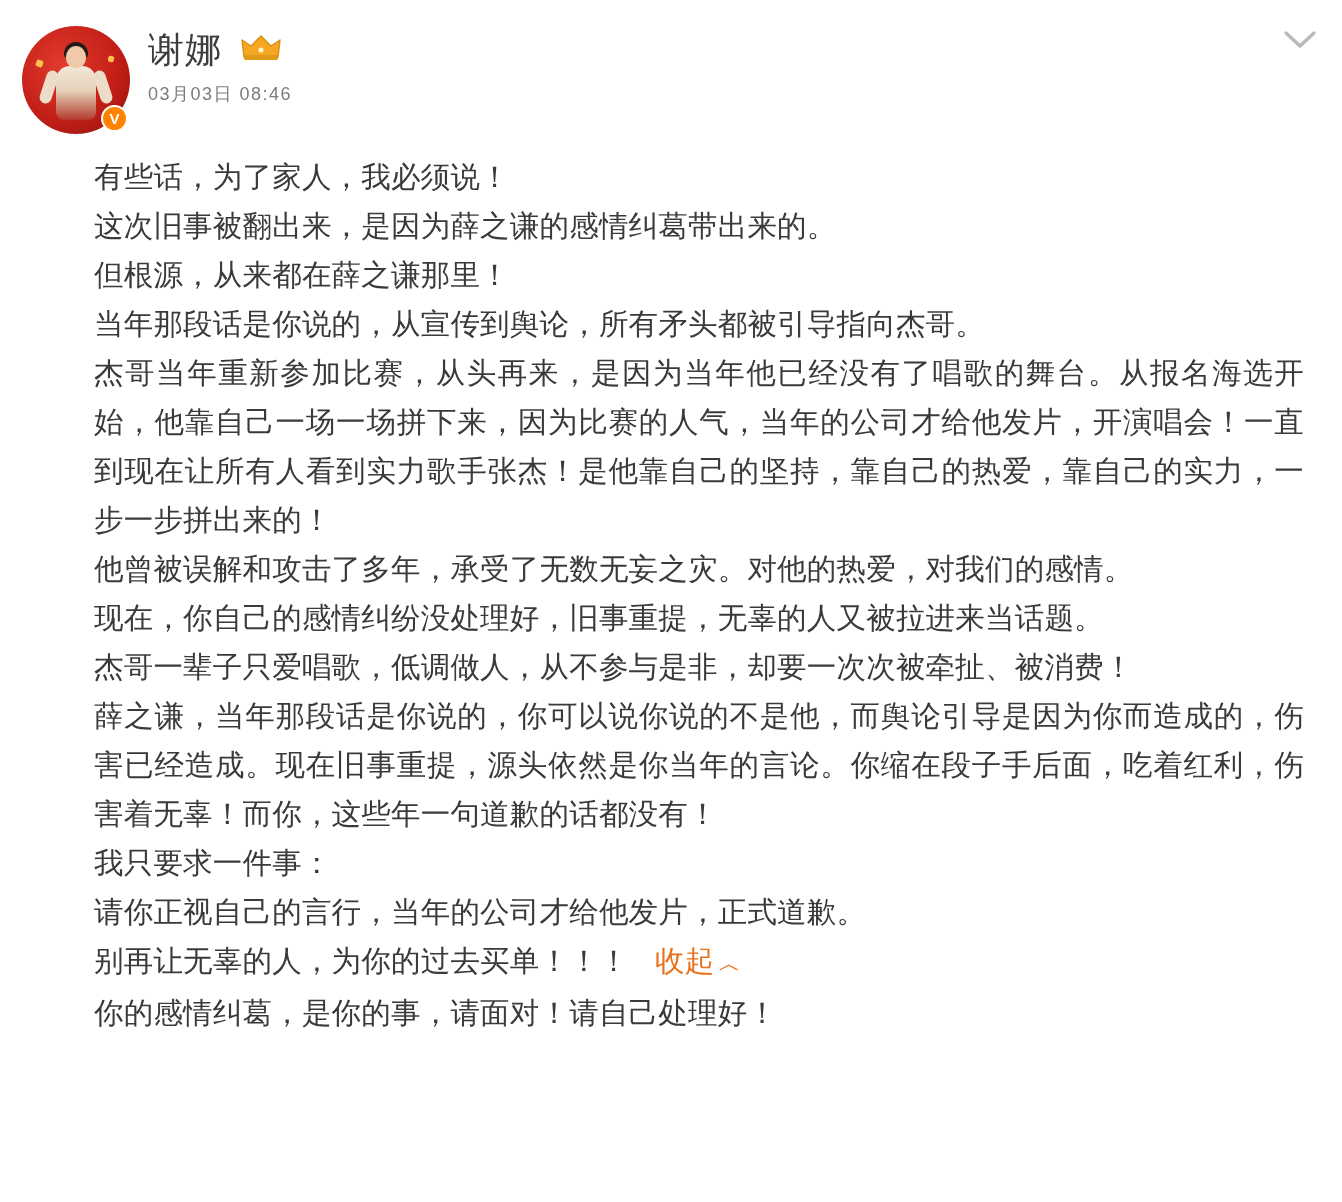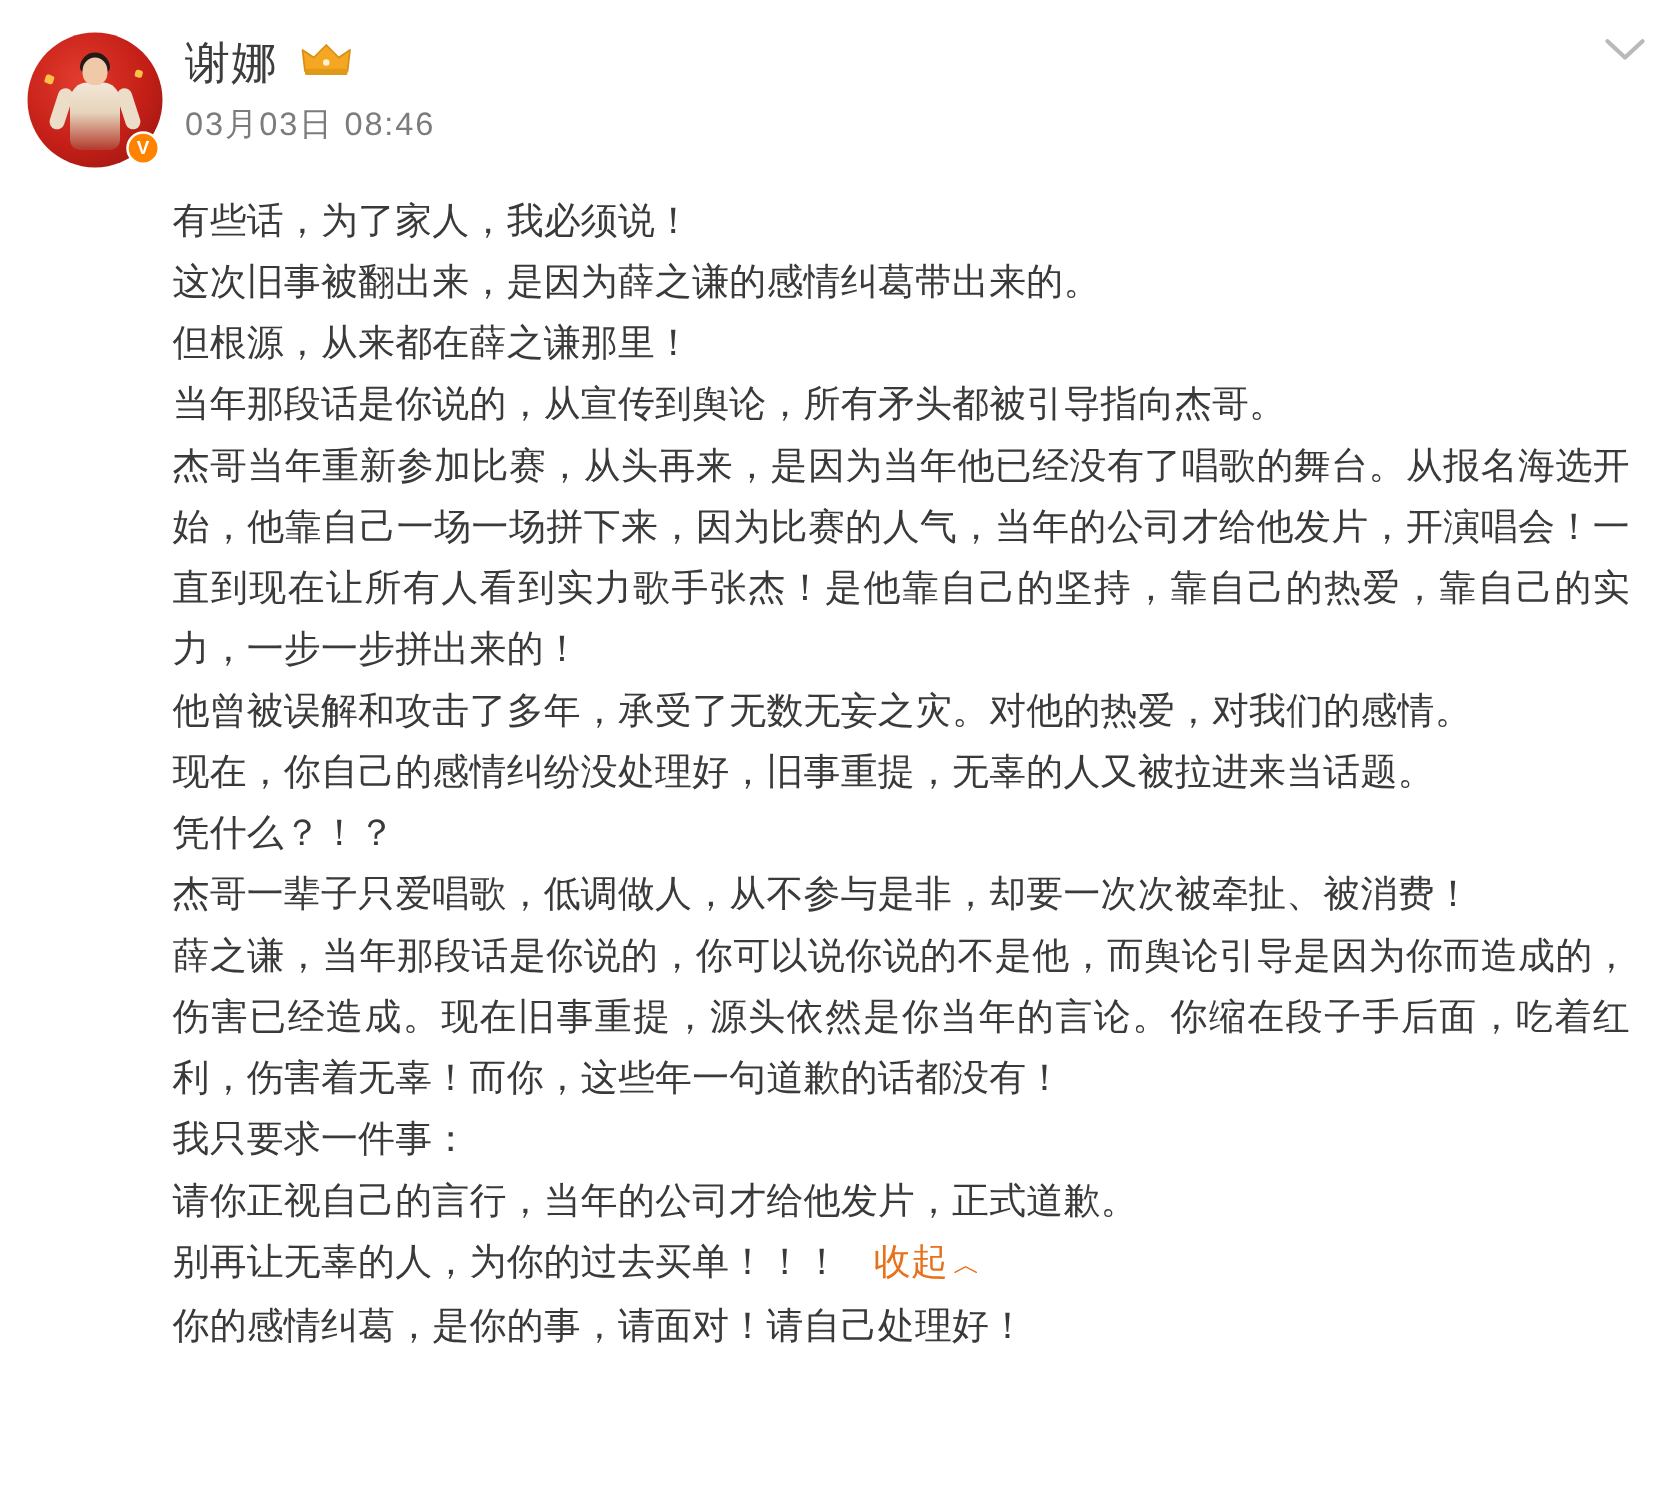--- a/index.html
+++ b/index.html
@@ -120,36 +120,36 @@
     font-size: 36px;
     color: #3d3d3d;
     letter-spacing: 1px;
   }
   .crown-icon {
     margin-left: 18px;
     display: inline-block;
   }
   .timestamp {
     margin-top: 14px;
-    font-size: 26px;
+    font-size: 18px;
     color: #7c7c7c;
     letter-spacing: 1.5px;
   }
   .collapse-arrow {
     position: absolute;
     right: 22px;
     top: 24px;
     width: 40px;
     height: 30px;
     cursor: pointer;
   }
   .collapse-arrow svg { display: block; }
   .body-text {
     margin-top: 18px;
-    margin-left: 116px;
+    margin-left: 72px;
     margin-right: 8px;
     font-size: 29.5px;
     line-height: 49px;
     color: #3a3a3a;
     letter-spacing: 0.2px;
     text-align: justify;
   }
   .body-text p {
     margin: 0;
   }
@@ -208,21 +208,20 @@
   </div>
 
   <div class="body-text">
     <p>有些话，为了家人，我必须说！</p>
     <p>这次旧事被翻出来，是因为薛之谦的感情纠葛带出来的。</p>
     <p>但根源，从来都在薛之谦那里！</p>
     <p>当年那段话是你说的，从宣传到舆论，所有矛头都被引导指向杰哥。</p>
     <p>杰哥当年重新参加比赛，从头再来，是因为当年他已经没有了唱歌的舞台。从报名海选开始，他靠自己一场一场拼下来，因为比赛的人气，当年的公司才给他发片，开演唱会！一直到现在让所有人看到实力歌手张杰！是他靠自己的坚持，靠自己的热爱，靠自己的实力，一步一步拼出来的！</p>
     <p>他曾被误解和攻击了多年，承受了无数无妄之灾。对他的热爱，对我们的感情。</p>
     <p>现在，你自己的感情纠纷没处理好，旧事重提，无辜的人又被拉进来当话题。</p>
-    <p>凭什么？！？</p>
     <p>杰哥一辈子只爱唱歌，低调做人，从不参与是非，却要一次次被牵扯、被消费！</p>
     <p>薛之谦，当年那段话是你说的，你可以说你说的不是他，而舆论引导是因为你而造成的，伤害已经造成。现在旧事重提，源头依然是你当年的言论。你缩在段子手后面，吃着红利，伤害着无辜！而你，这些年一句道歉的话都没有！</p>
     <p>我只要求一件事：</p>
     <p>请你正视自己的言行，当年的公司才给他发片，正式道歉。</p>
     <p>
       <span>别再让无辜的人，为你的过去买单！！！</span>
       <span class="collapse-link">
         <span>收起</span><span class="caret">︿</span>
       </span>
     </p>

